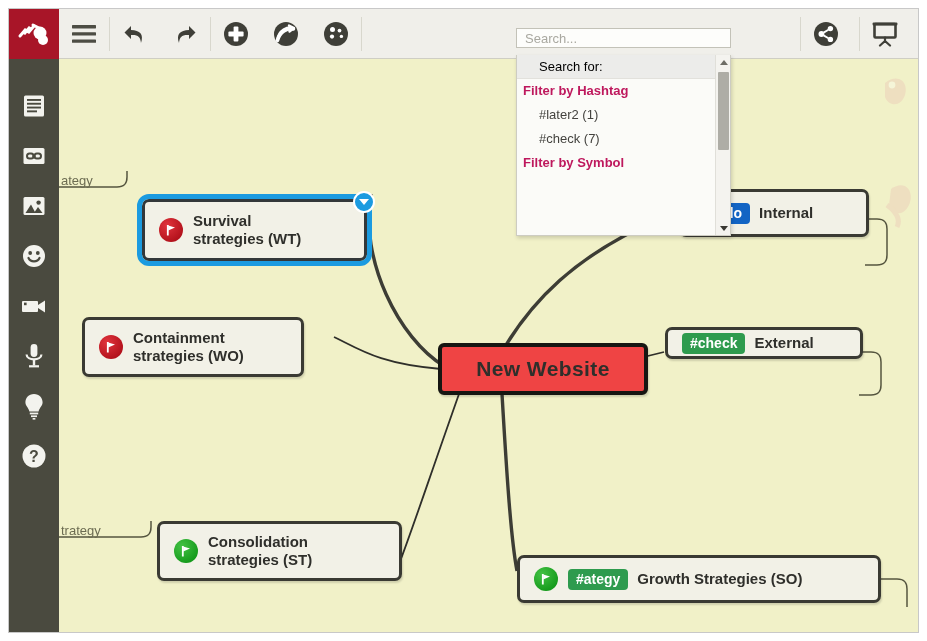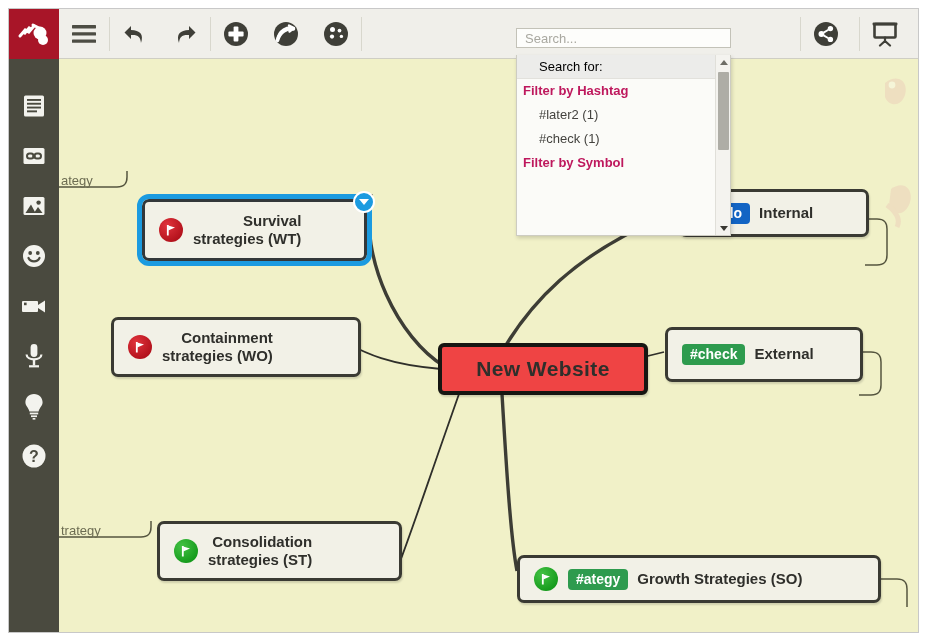--- a/index.html
+++ b/index.html
@@ -158,21 +158,21 @@
     display: flex; align-items: center;
     background: #f2f1e7;
     border: 3px solid #3a3a33;
     border-radius: 7px;
     padding: 0 14px;
     font-weight: bold;
     color: #2f2f2b;
     cursor: pointer;
     box-shadow: 1px 2px 2px rgba(0,0,0,.14);
   }
-  .node-label { font-size: 15px; line-height: 1.22; text-align: right; }
+  .node-label { font-size: 15px; line-height: 1.22; }
 
   .node.center {
     background: #ef4444;
     border: 4px solid #161612;
     border-radius: 6px;
     margin-left: 44px;
   }
   .node.center .node-label { font-size: 21px; letter-spacing: .4px; }
 
   .node.selected {
@@ -429,21 +429,21 @@
             </svg>
       </span>
       <span class="node-label">
         <span>Survival</span><br><span>strategies (WT)</span>
       </span>
       <span class="collapse-dot">
             <span class="tri"></span>
           </span>
     </div>
 
-    <div class="node" style="left:23px; top:258px; width:250px; height:60px;margin-left:29px;">
+    <div class="node" style="left:23px; top:258px; width:222px; height:60px;">
       <span class="flag red">
         <svg width="14" height="14" viewBox="0 0 14 14">
               <path d="M3.8 2 L3.8 12.5" stroke="#fff" stroke-width="1.8"></path>
               <path d="M4.2 2.4 L11 4.6 L4.2 7.4 Z" fill="#fff"></path>
             </svg>
       </span>
       <span class="node-label">
         <span>Containment</span><br><span>strategies (WO)</span>
       </span>
     </div>
@@ -464,21 +464,21 @@
       <span class="flag green">
         <svg width="14" height="14" viewBox="0 0 14 14">
               <path d="M3.8 2 L3.8 12.5" stroke="#fff" stroke-width="1.8"></path>
               <path d="M4.2 2.4 L11 4.6 L4.2 7.4 Z" fill="#fff"></path>
             </svg>
       </span>
       <span class="tag green">#ategy</span>
       <span class="node-label">Growth Strategies (SO)</span>
     </div>
 
-    <div class="node" style="left:606px; top:268px; width:198px; height:55px;">
+    <div class="node" style="left:606px; top:268px; width:198px; height:32px;">
       <span class="tag green">#check</span>
       <span class="node-label">External</span>
     </div>
 
     <div class="node" style="left:620px; top:130px; width:190px; height:48px;">
       <span class="tag blue">#todo</span>
       <span class="node-label">Internal</span>
     </div>
 
   </div>
@@ -486,21 +486,21 @@
   <div id="search-wrap">
     <input id="search-input" type="text" placeholder="Search..." style="">
 
     <div id="search-dropdown">
       <div class="dd-scroll-area">
         <div class="dd-row header-row">Search for:</div>
 
         <div class="dd-row group">Filter by Hashtag</div>
 
         <div class="dd-row item">#later2 (1)</div>
-        <div class="dd-row item">#check (1)</div>
+        <div class="dd-row item">#check (7)</div>
 
         <div class="dd-row group">Filter by Symbol</div>
       </div>
 
       <div id="dd-scrollbar">
         <div class="sb-arrow up">
           <span class="sb-tri u"></span>
         </div>
         <div id="dd-thumb"></div>
         <div class="sb-arrow down">

